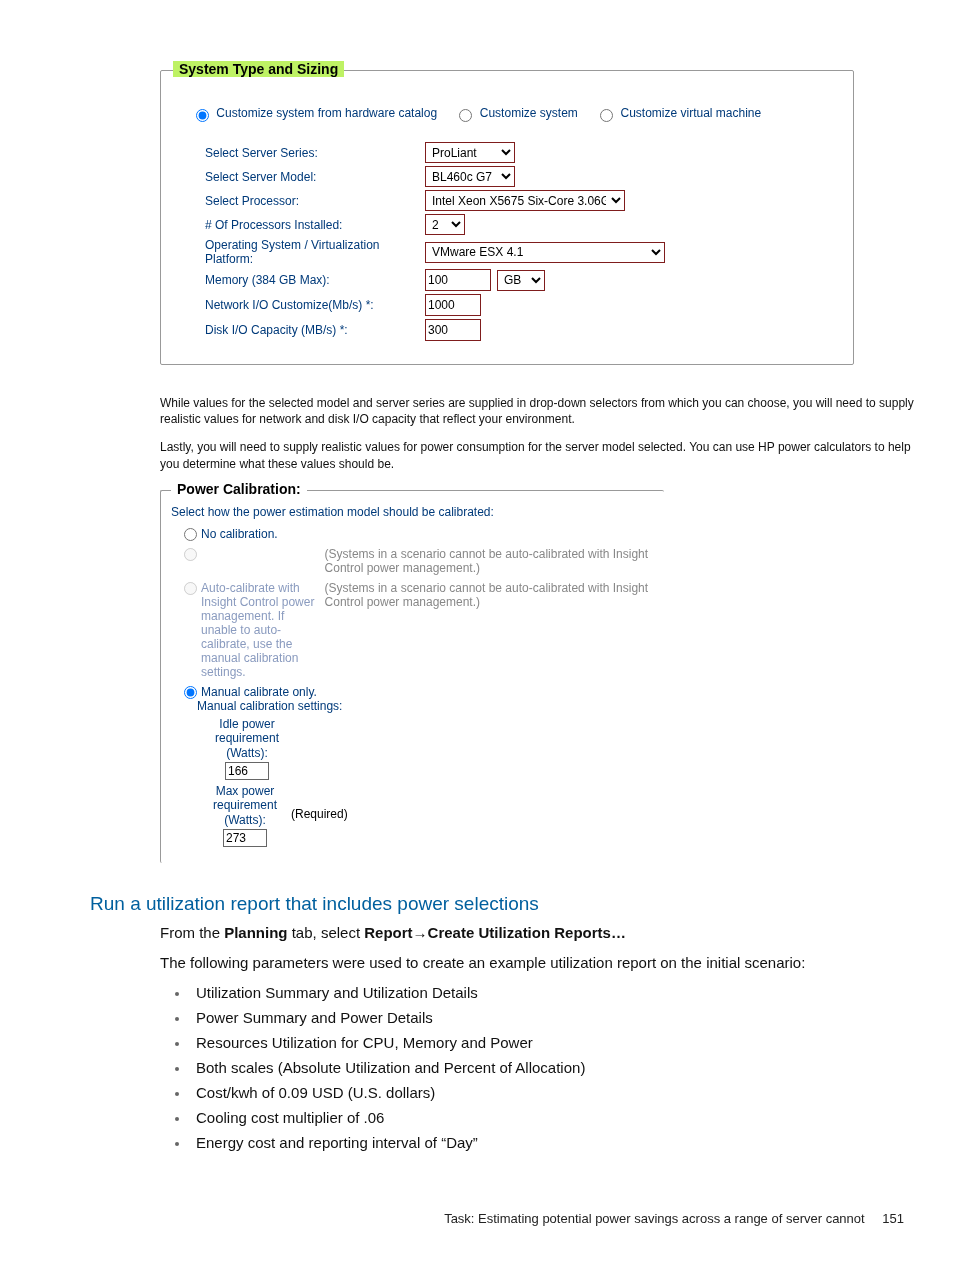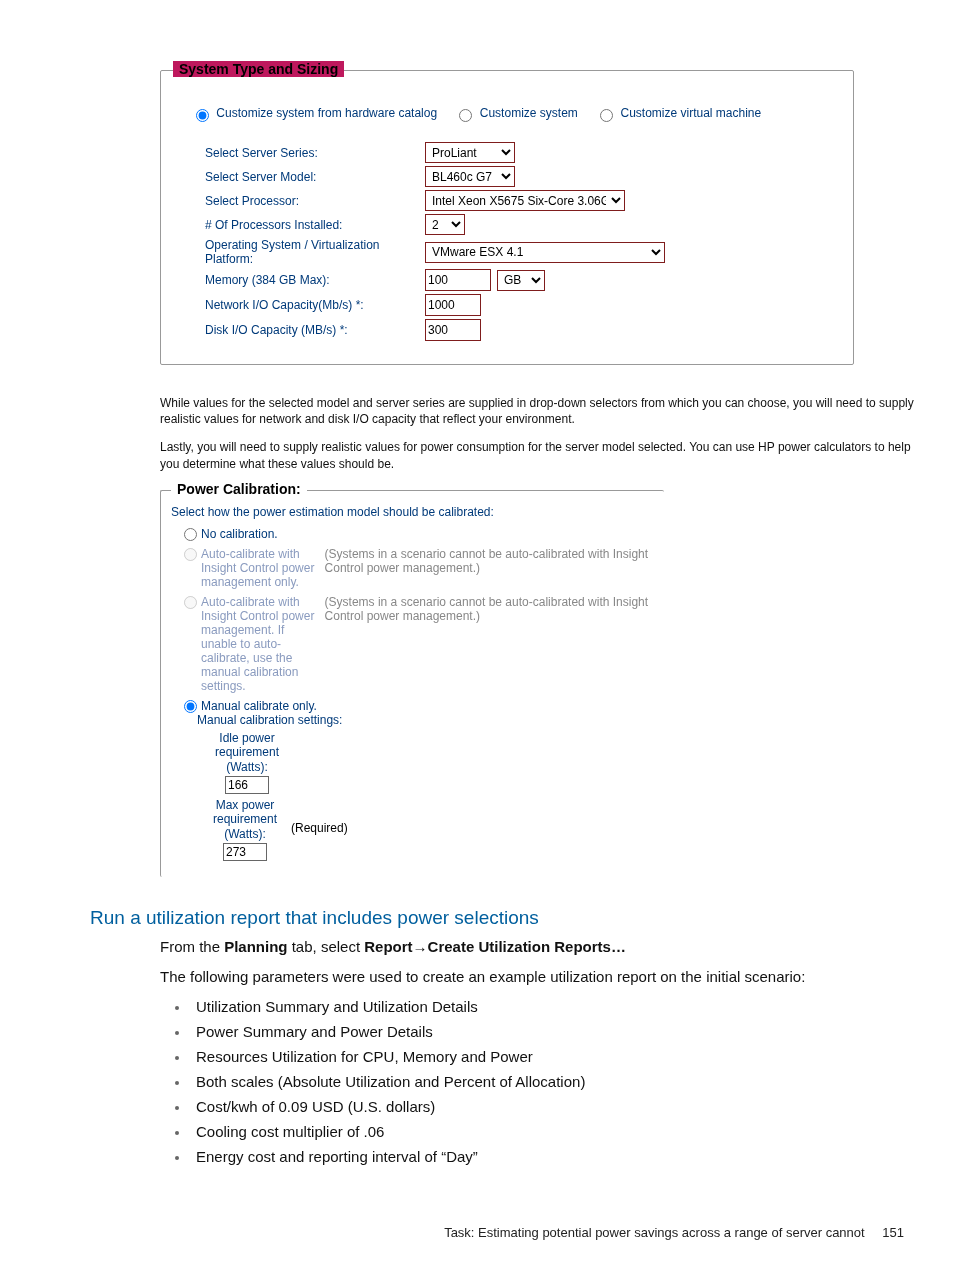--- a/index.html
+++ b/index.html
@@ -20,21 +20,21 @@
     border-radius: 2px;
     position: relative;
     margin: 20px 70px 30px 70px;
     padding: 20px 20px 20px 20px;
     font-size: 12px;
   }
   .panel-legend {
     position: absolute;
     top: -10px;
     left: 12px;
-    background: #be185d;
+    background: #bef264;
     padding: 0 6px;
     font-weight: bold;
     font-size: 14px;
   }
   
   .radio-row {
     color: #003a7a;
     margin: 15px 0 20px 10px;
     font-size: 12px;
   }
@@ -253,21 +253,21 @@
         </select>
       </div>
       <div class="form-row">
         <span class="label">Memory (384 GB Max):</span>
         <input type="text" class="inp-60" value="100" style="">
         <select class="mem-unit">
           <option>GB</option>
         </select>
       </div>
       <div class="form-row">
-        <span class="label">Network I/O Capacity(Mb/s) *:</span>
+        <span class="label">Network I/O Customize(Mb/s) *:</span>
         <input type="text" class="inp-50" value="1000" style="">
       </div>
       <div class="form-row">
         <span class="label">Disk I/O Capacity (MB/s) *:</span>
         <input type="text" class="inp-50" value="300" style="">
       </div>
     </div>
   </div>
 
   <p class="prose">While values for the selected model and server series are supplied in drop-down selectors from which you can choose, you will need to supply realistic values for network and disk I/O capacity that reflect your environment.</p>
@@ -284,21 +284,20 @@
             <input type="radio" name="pc" style="">
             <span class="pc-opt-text">No calibration.</span>
           </div>
         </div>
       </div>
 
       <div class="pc-row">
         <div class="pc-col-left">
           <div class="pc-opt">
             <input type="radio" name="pc" disabled="" style="">
-            <span class="pc-opt-text disabled">Auto-calibrate with Insight Control power management only.</span>
           </div>
         </div>
         <div class="pc-col-right">(Systems in a scenario cannot be auto-calibrated with Insight Control power management.)</div>
       </div>
 
       <div class="pc-row">
         <div class="pc-col-left">
           <div class="pc-opt">
             <input type="radio" name="pc" disabled="" style="">
             <span class="pc-opt-text disabled">Auto-calibrate with Insight Control power management. If unable to auto-calibrate, use the manual calibration settings.</span>

